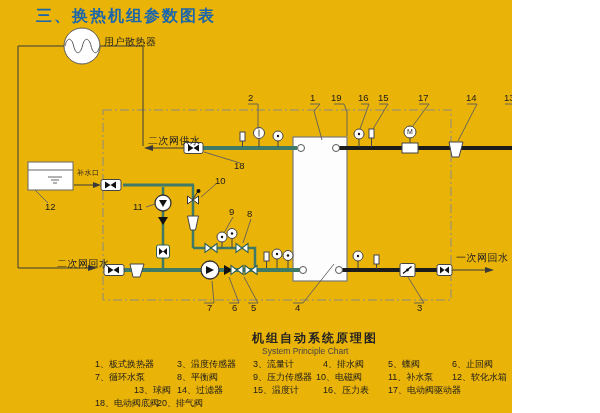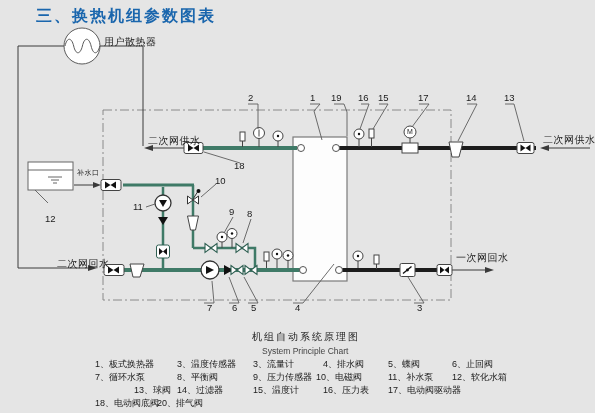--- a/index.html
+++ b/index.html
@@ -1,25 +1,25 @@
 <!DOCTYPE html>
 <html><head>
 <meta charset="utf-8">
 <style>
   html,body{margin:0;padding:0;background:#fff;}
   #stage{
-    position:relative;width:595px;height:413px;background:#e5e5e5;
+    position:relative;width:512px;height:413px;background:#eab308;
     font-family:"Liberation Sans","DejaVu Sans",sans-serif;overflow:hidden;
   }
   .abs{position:absolute;}
   .page-title{font-size:16px;font-weight:bold;color:#1a66ad;letter-spacing:2px;}
   .pipe-lbl{font-size:10px;color:#222;white-space:nowrap;letter-spacing:0.5px;}
   .callout{font-size:9.5px;color:#1b1b1b;white-space:nowrap;}
   .m-lbl{font-size:7px;color:#222;}
-  .chart-title{font-size:10px;font-weight:normal;color:#222;letter-spacing:2px;white-space:nowrap;}
+  .chart-title{font-size:12px;font-weight:bold;color:#222;letter-spacing:2px;white-space:nowrap;}
   .chart-sub{font-size:8.5px;color:#444;white-space:nowrap;}
   .legend-item{font-size:9px;color:#1b1b1b;white-space:nowrap;}
   svg{position:absolute;left:0;top:0;}
 </style>
 </head>
 <body>
 
 <div id="stage">
 
   <svg width="600" height="413" viewBox="0 0 600 413">
@@ -262,21 +262,21 @@
   <div class="abs callout" style="left:248px;top:92px;">2</div>
   <div class="abs callout" style="left:417px;top:302px;">3</div>
   <div class="abs callout" style="left:295px;top:302px;">4</div>
   <div class="abs callout" style="left:251px;top:302px;">5</div>
   <div class="abs callout" style="left:232px;top:302px;">6</div>
   <div class="abs callout" style="left:207px;top:302px;">7</div>
   <div class="abs callout" style="left:247px;top:208px;">8</div>
   <div class="abs callout" style="left:229px;top:206px;">9</div>
   <div class="abs callout" style="left:215px;top:175px;">10</div>
   <div class="abs callout" style="left:133px;top:201px;">11</div>
-  <div class="abs callout" style="left:45px;top:201px;margin-top:12px;">12</div>
+  <div class="abs callout" style="left:45px;top:201px;">12</div>
   <div class="abs callout" style="left:504px;top:92px;">13</div>
   <div class="abs callout" style="left:466px;top:92px;">14</div>
   <div class="abs callout" style="left:378px;top:92px;">15</div>
   <div class="abs callout" style="left:358px;top:92px;">16</div>
   <div class="abs callout" style="left:418px;top:92px;">17</div>
   <div class="abs callout" style="left:234px;top:160px;">18</div>
   <div class="abs callout" style="left:331px;top:92px;">19</div>
 
   <div class="abs chart-title" style="left:252px;top:330px;">机组自动系统原理图</div>
   <div class="abs chart-sub" style="left:262px;top:346px;">System Principle Chart</div>

